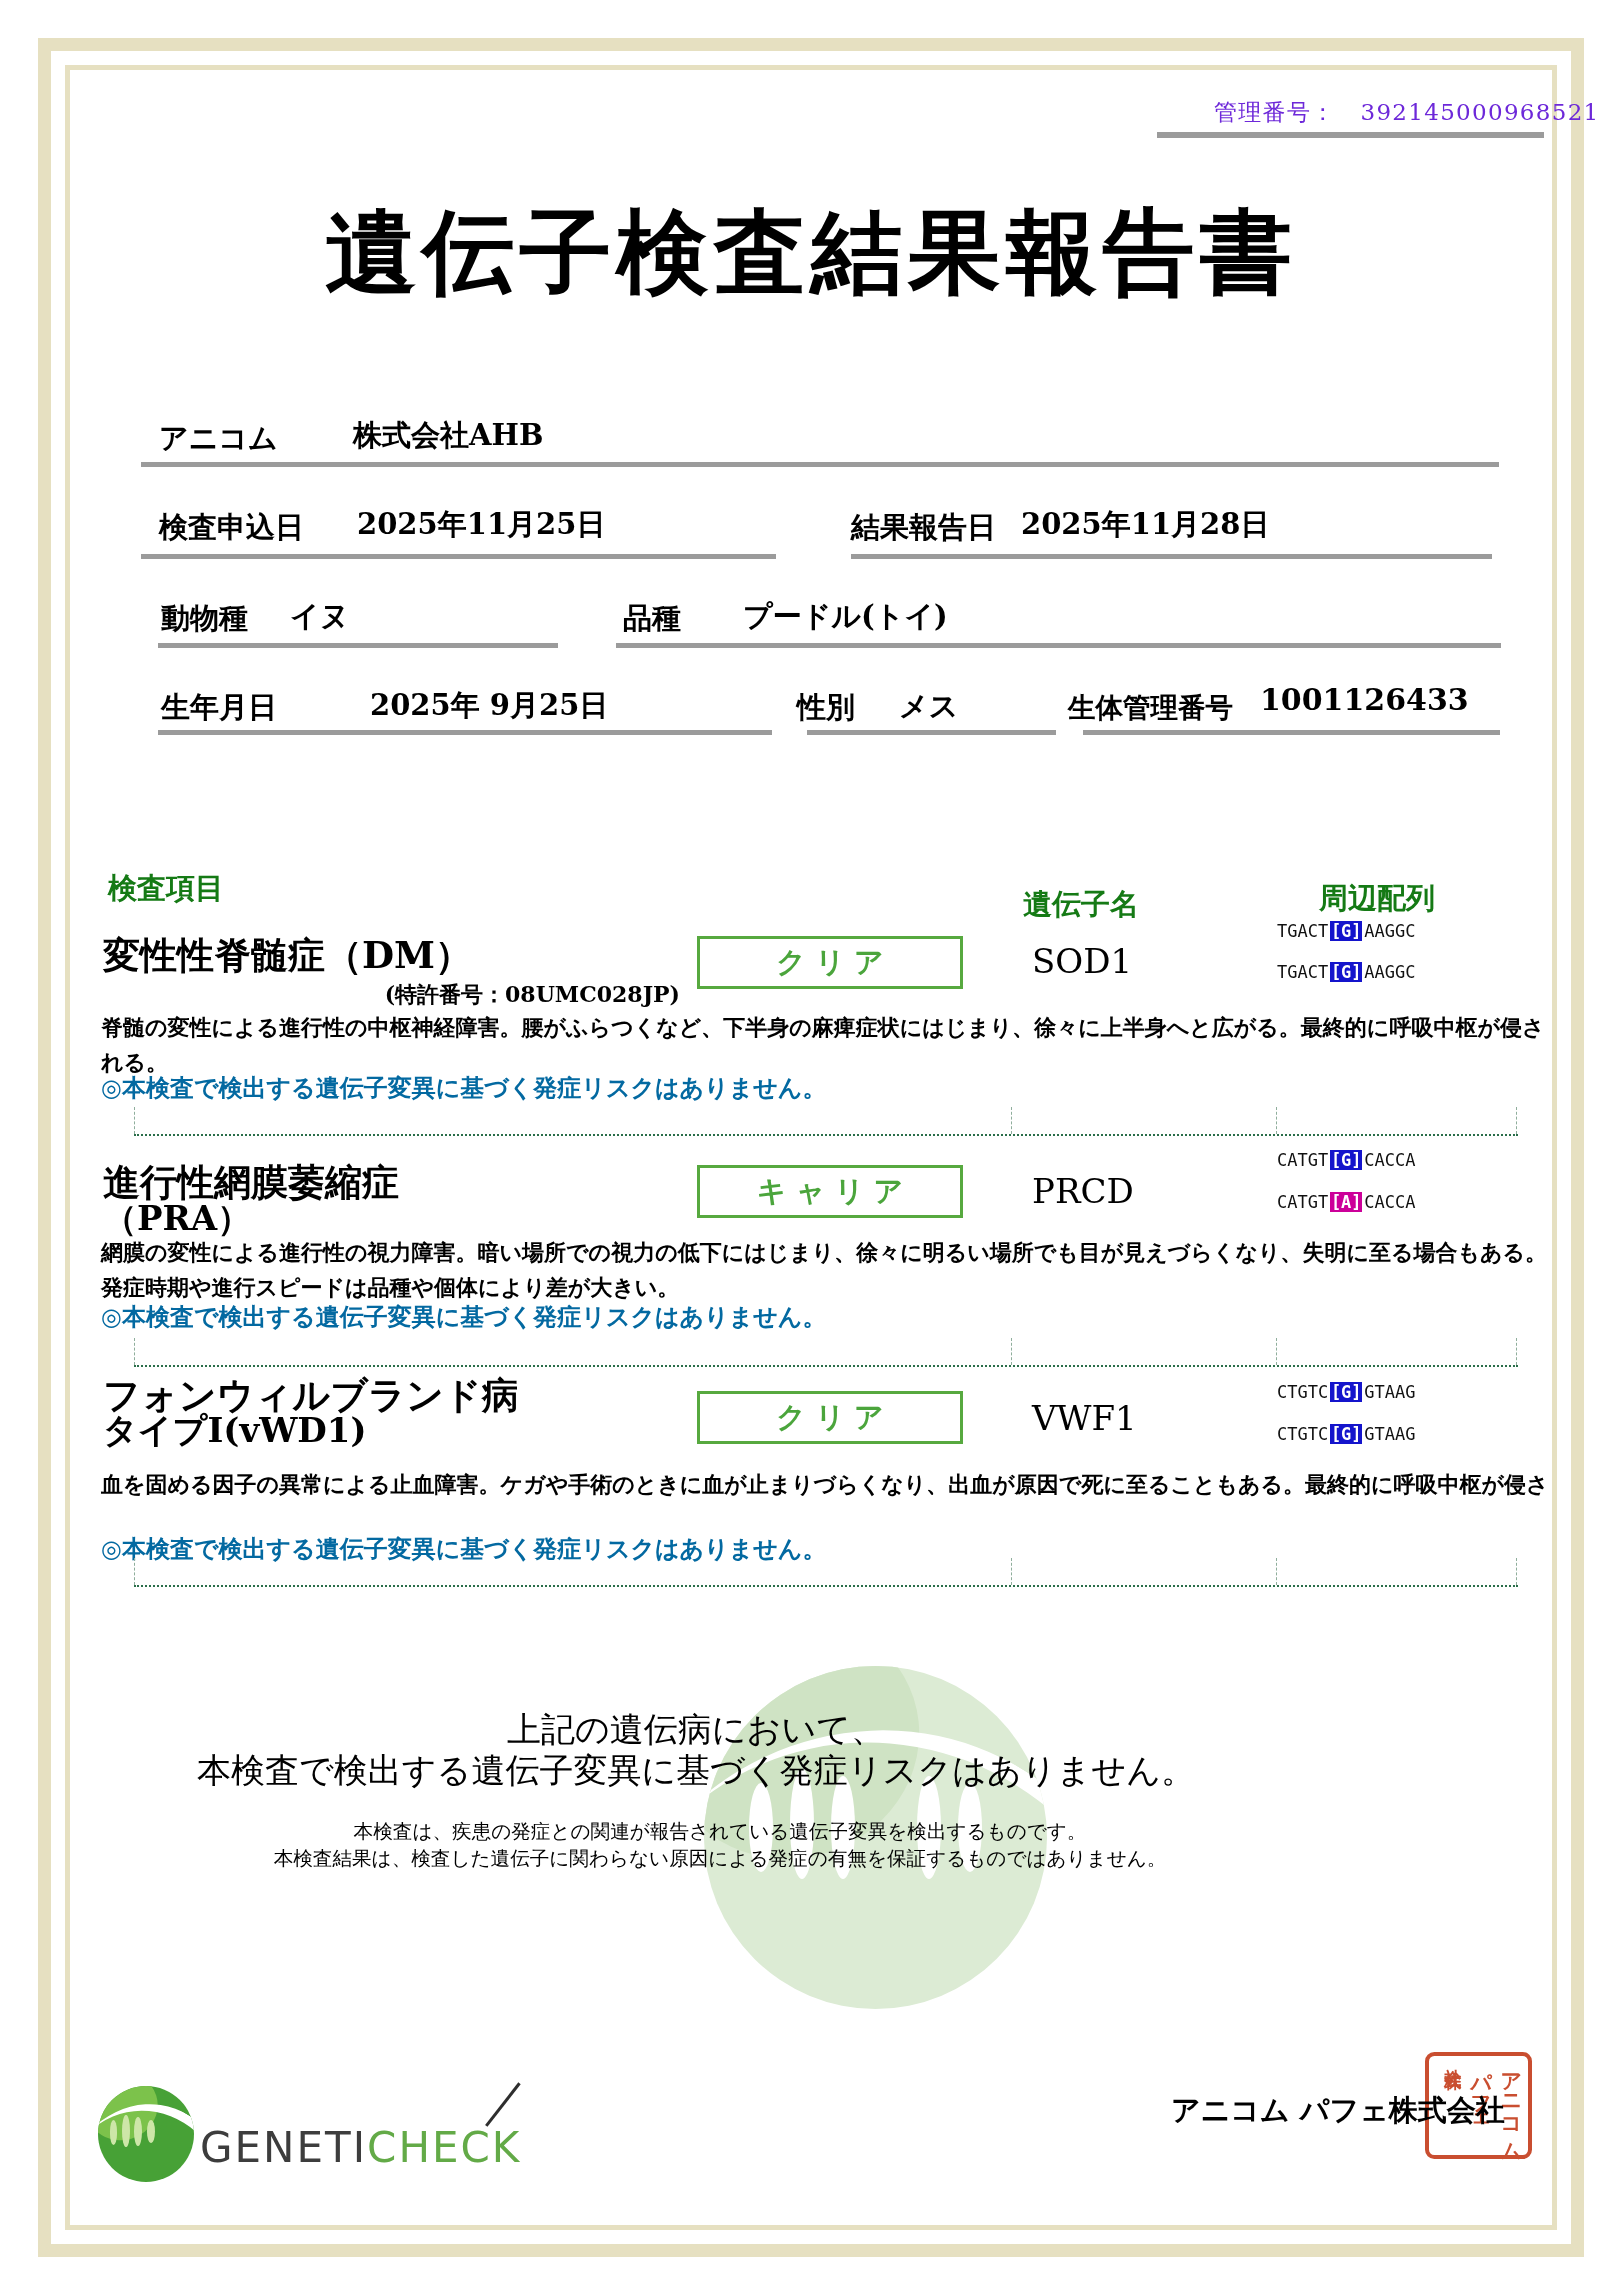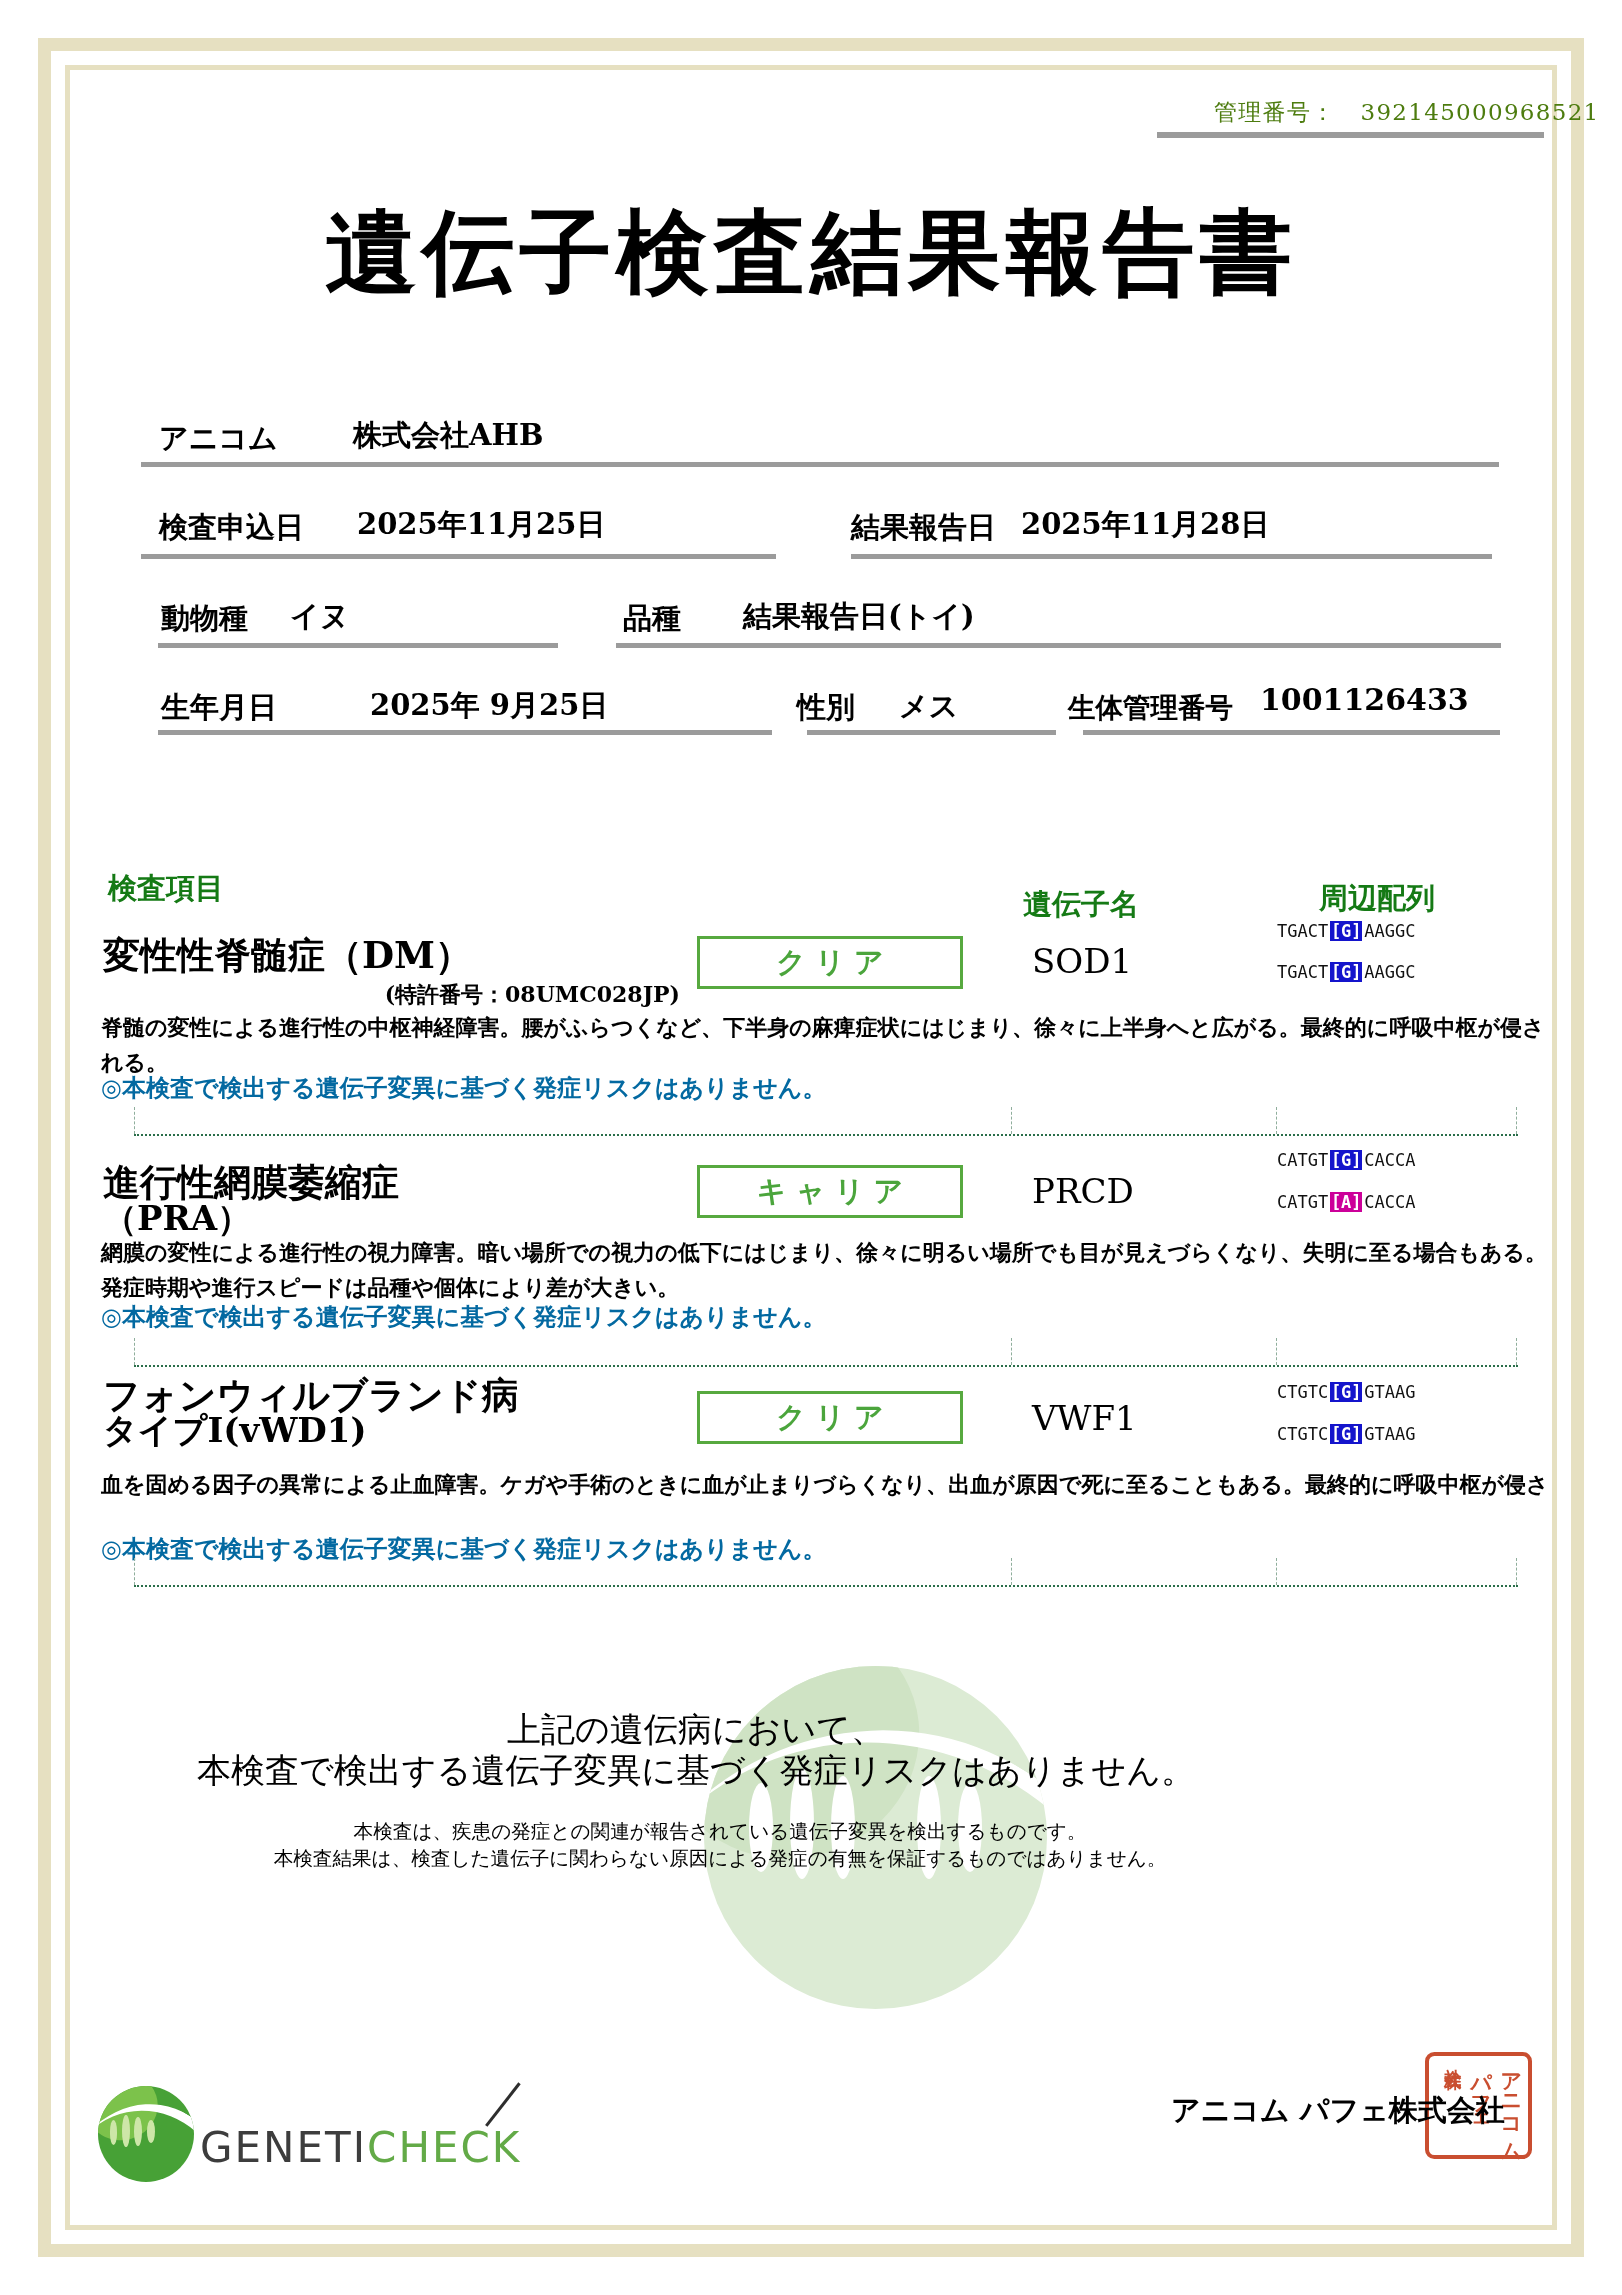--- a/index.html
+++ b/index.html
@@ -2,21 +2,21 @@
 <html style="font-size:10.5px"><head>
 <meta charset="utf-8">
 <style>
   html,body{margin:0;padding:0;background:#ffffff;}
   body{width:1622px;height:2295px;position:relative;font-family:"DejaVu Serif",serif;color:#000;}
   .abs{position:absolute;}
   
   .frame-outer{position:absolute;left:38px;top:38px;right:38px;bottom:38px;border:13.7px solid #e6e0c1;}
   .frame-inner{position:absolute;left:65px;top:65px;right:65px;bottom:65px;border:5.2px solid #e6e0c1;}
   
-  .mgmt{left:1214px;top:97px;font-size:23px;color:#4d7c0f;letter-spacing:1.3px;white-space:nowrap;}
+  .mgmt{left:1214px;top:97px;font-size:23px;color:#6d28d9;letter-spacing:1.3px;white-space:nowrap;}
   .mgmt .num{margin-left:25px;}
   .mgmt-line{left:1157px;top:132px;width:387px;height:5.9px;background:#9b9b9b;}
   
   .title{left:0;top:191px;width:1622px;text-align:center;font-size:92px;font-weight:600;letter-spacing:5.2px;white-space:nowrap;}
   
   .flabel{font-size:29px;font-weight:700;white-space:nowrap;}
   .fvalue{font-size:29px;font-weight:600;white-space:nowrap;}
   .uline{height:5.2px;background:#9b9b9b;}
   
   .ghead{font-size:29px;font-weight:700;color:#157a15;white-space:nowrap;}
@@ -85,21 +85,21 @@
 <span class="abs fvalue" style="left:357px;top:505px;">2025年11月25日</span>
 <div class="abs uline" style="left:141px;top:554px;width:635px;"></div>
 <span class="abs flabel" style="left:851px;top:508px;">結果報告日</span>
 <span class="abs fvalue" style="left:1021px;top:505px;">2025年11月28日</span>
 <div class="abs uline" style="left:851px;top:554px;width:641px;"></div>
 
 <span class="abs flabel" style="left:161px;top:599px;">動物種</span>
 <span class="abs fvalue" style="left:290px;top:597px;">イヌ</span>
 <div class="abs uline" style="left:158px;top:643px;width:400px;"></div>
 <span class="abs flabel" style="left:623px;top:599px;">品種</span>
-<span class="abs fvalue" style="left:743px;top:597px;">結果報告日(トイ)</span>
+<span class="abs fvalue" style="left:743px;top:597px;">プードル(トイ)</span>
 <div class="abs uline" style="left:616px;top:643px;width:885px;"></div>
 
 <span class="abs flabel" style="left:161px;top:688px;">生年月日</span>
 <span class="abs fvalue" style="left:370px;top:686px;">2025年 9月25日</span>
 <div class="abs uline" style="left:158px;top:730px;width:614px;"></div>
 <span class="abs flabel" style="left:797px;top:688px;">性別</span>
 <span class="abs fvalue" style="left:899px;top:687px;">メス</span>
 <div class="abs uline" style="left:807px;top:730px;width:249px;"></div>
 <span class="abs flabel" style="left:1068px;top:690px;font-size:27.5px;">生体管理番号</span>
 <span class="abs fvalue" style="left:1260px;top:682px;font-size:30px;">1001126433</span>

